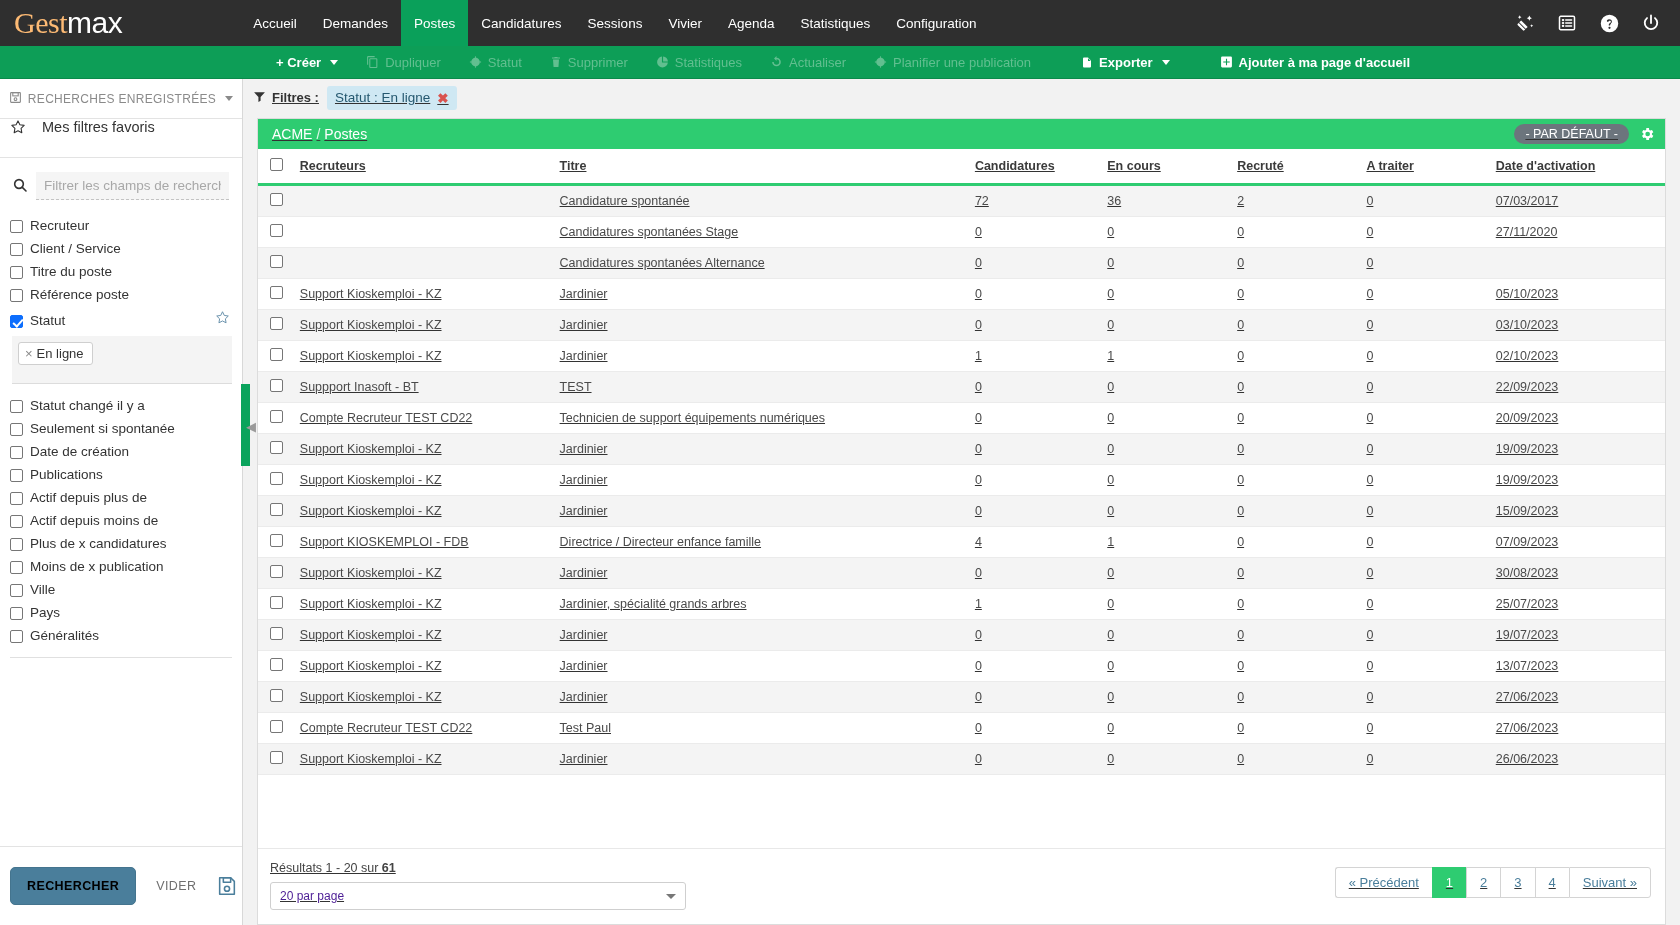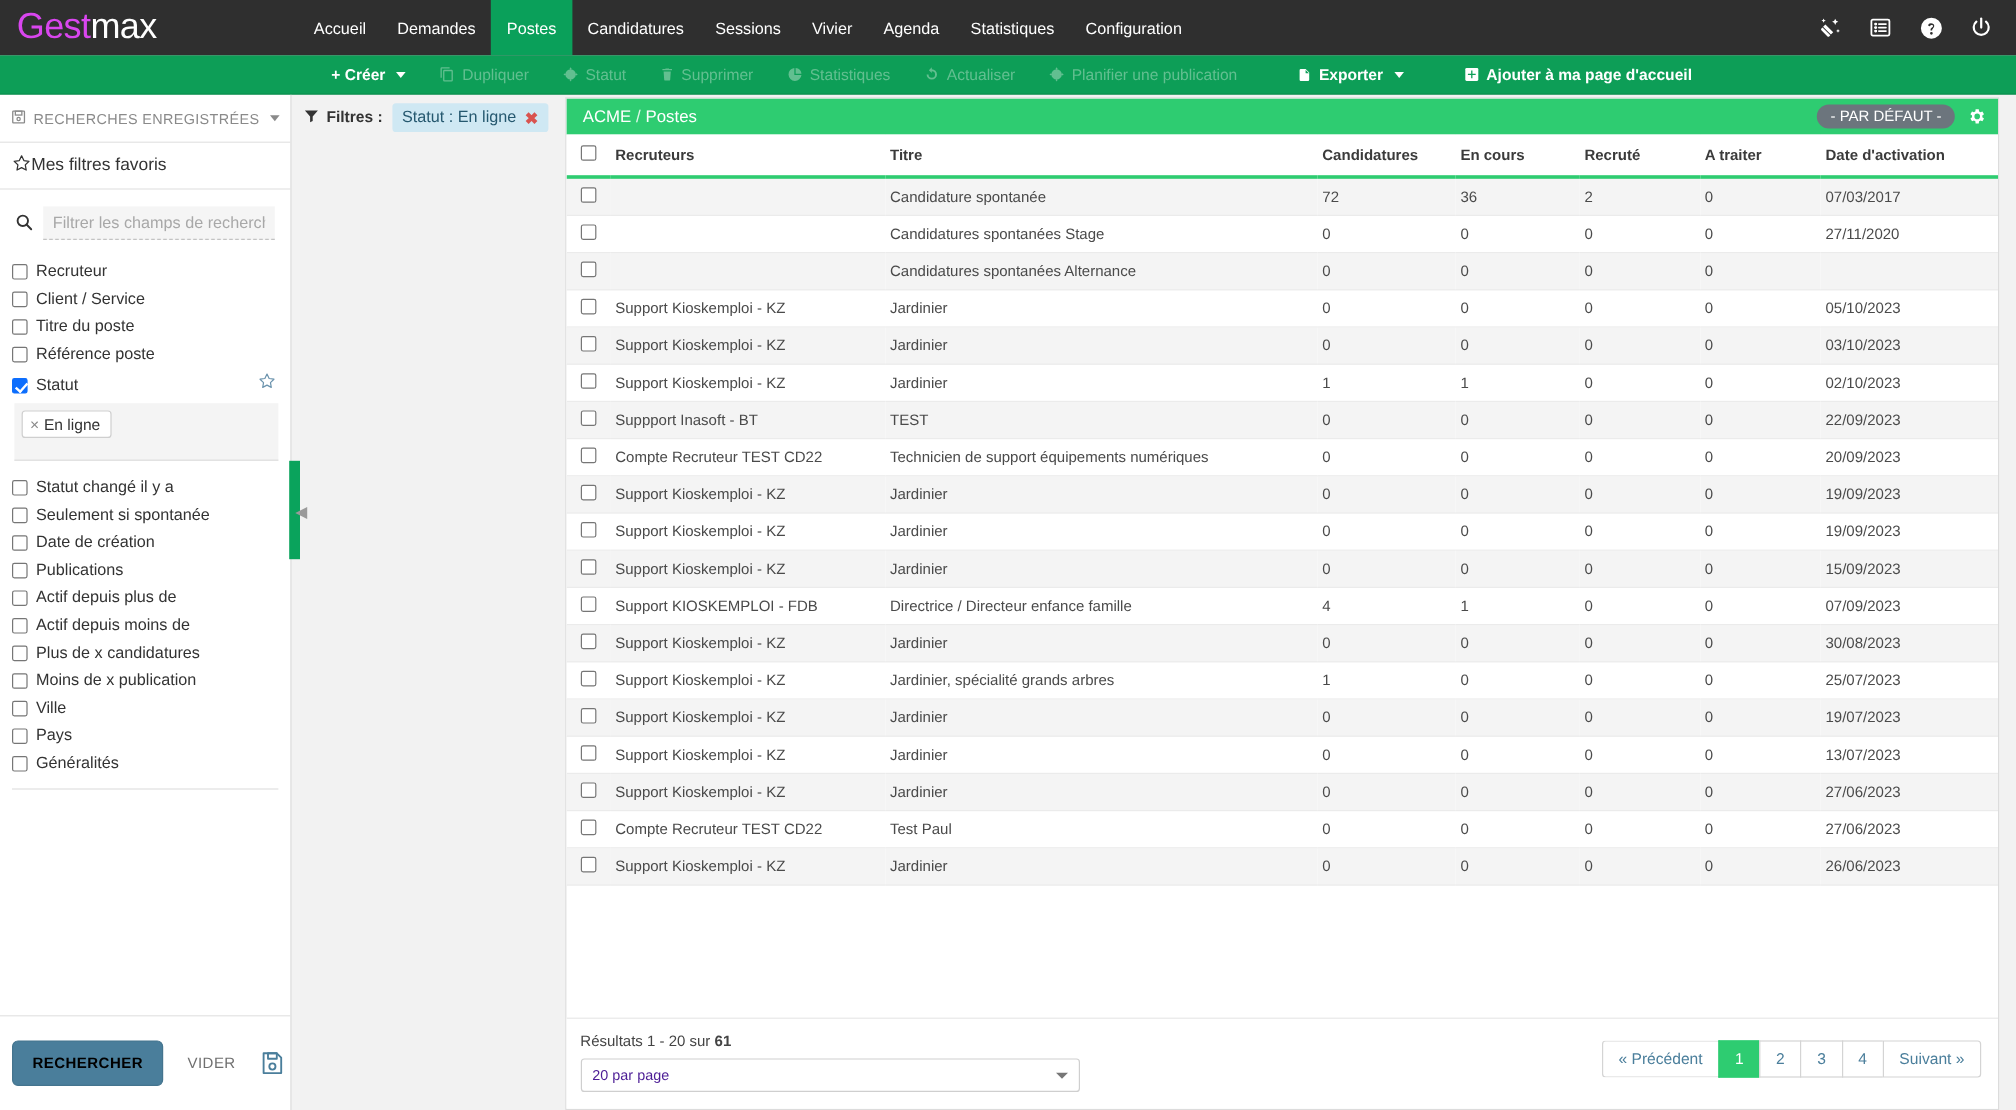--- a/index.html
+++ b/index.html
@@ -23,21 +23,21 @@
   }
   .brand {
     display: flex; align-items: center;
     padding: 0 18px 0 14px;
     font-size: 30px;
     font-weight: 400;
     letter-spacing: -0.5px;
     line-height: 1;
     white-space: nowrap;
   }
-  .brand .gest { color: #d946ef; }
+  .brand .gest { color: #fdba74; font-family: Liberation Serif, serif; }
   .brand .max  { color: #ffffff; }
 
   .nav-items { display: flex; align-items: stretch; margin-left: 100px; }
   .nav-item {
     display: flex; align-items: center;
     padding: 0 13px;
     color: #ffffff;
     font-size: 13.5px;
     cursor: pointer;
     white-space: nowrap;
@@ -107,22 +107,22 @@
     display: flex; align-items: center; justify-content: center;
     gap: 6px;
     font-size: 12px;
     color: #8a8a8a;
     letter-spacing: 0.3px;
     border-bottom: 1px solid #e3e3e3;
     cursor: pointer;
   }
   .fav-filters {
     height: 39px;
-    display: flex; align-items: center;
-    gap: 0;
+    display: flex; align-items: flex-start;
+    gap: 16px;
     padding-left: 10px;
     font-size: 14.5px;
     color: #333;
     border-bottom: 1px solid #e3e3e3;
     cursor: pointer;
   }
   .search-row {
     display: flex; align-items: center;
     gap: 8px;
     padding: 14px 18px 10px 12px;
@@ -244,21 +244,22 @@
     z-index: 6;
   }
 
   
   .main {
     flex: 1;
     background: #f2f2f2;
     padding: 0;
     overflow: hidden;
     display: flex;
-    flex-direction: row;
+    flex-direction: column;
+    text-decoration: underline;
   }
   .filters-bar {
     height: 37px;
     display: flex; align-items: center;
     gap: 8px;
     padding-left: 10px;
     font-size: 13px;
   }
   .filters-label { font-weight: bold; color: #333; display:flex; align-items:center; gap:6px; }
   .filter-chip {

